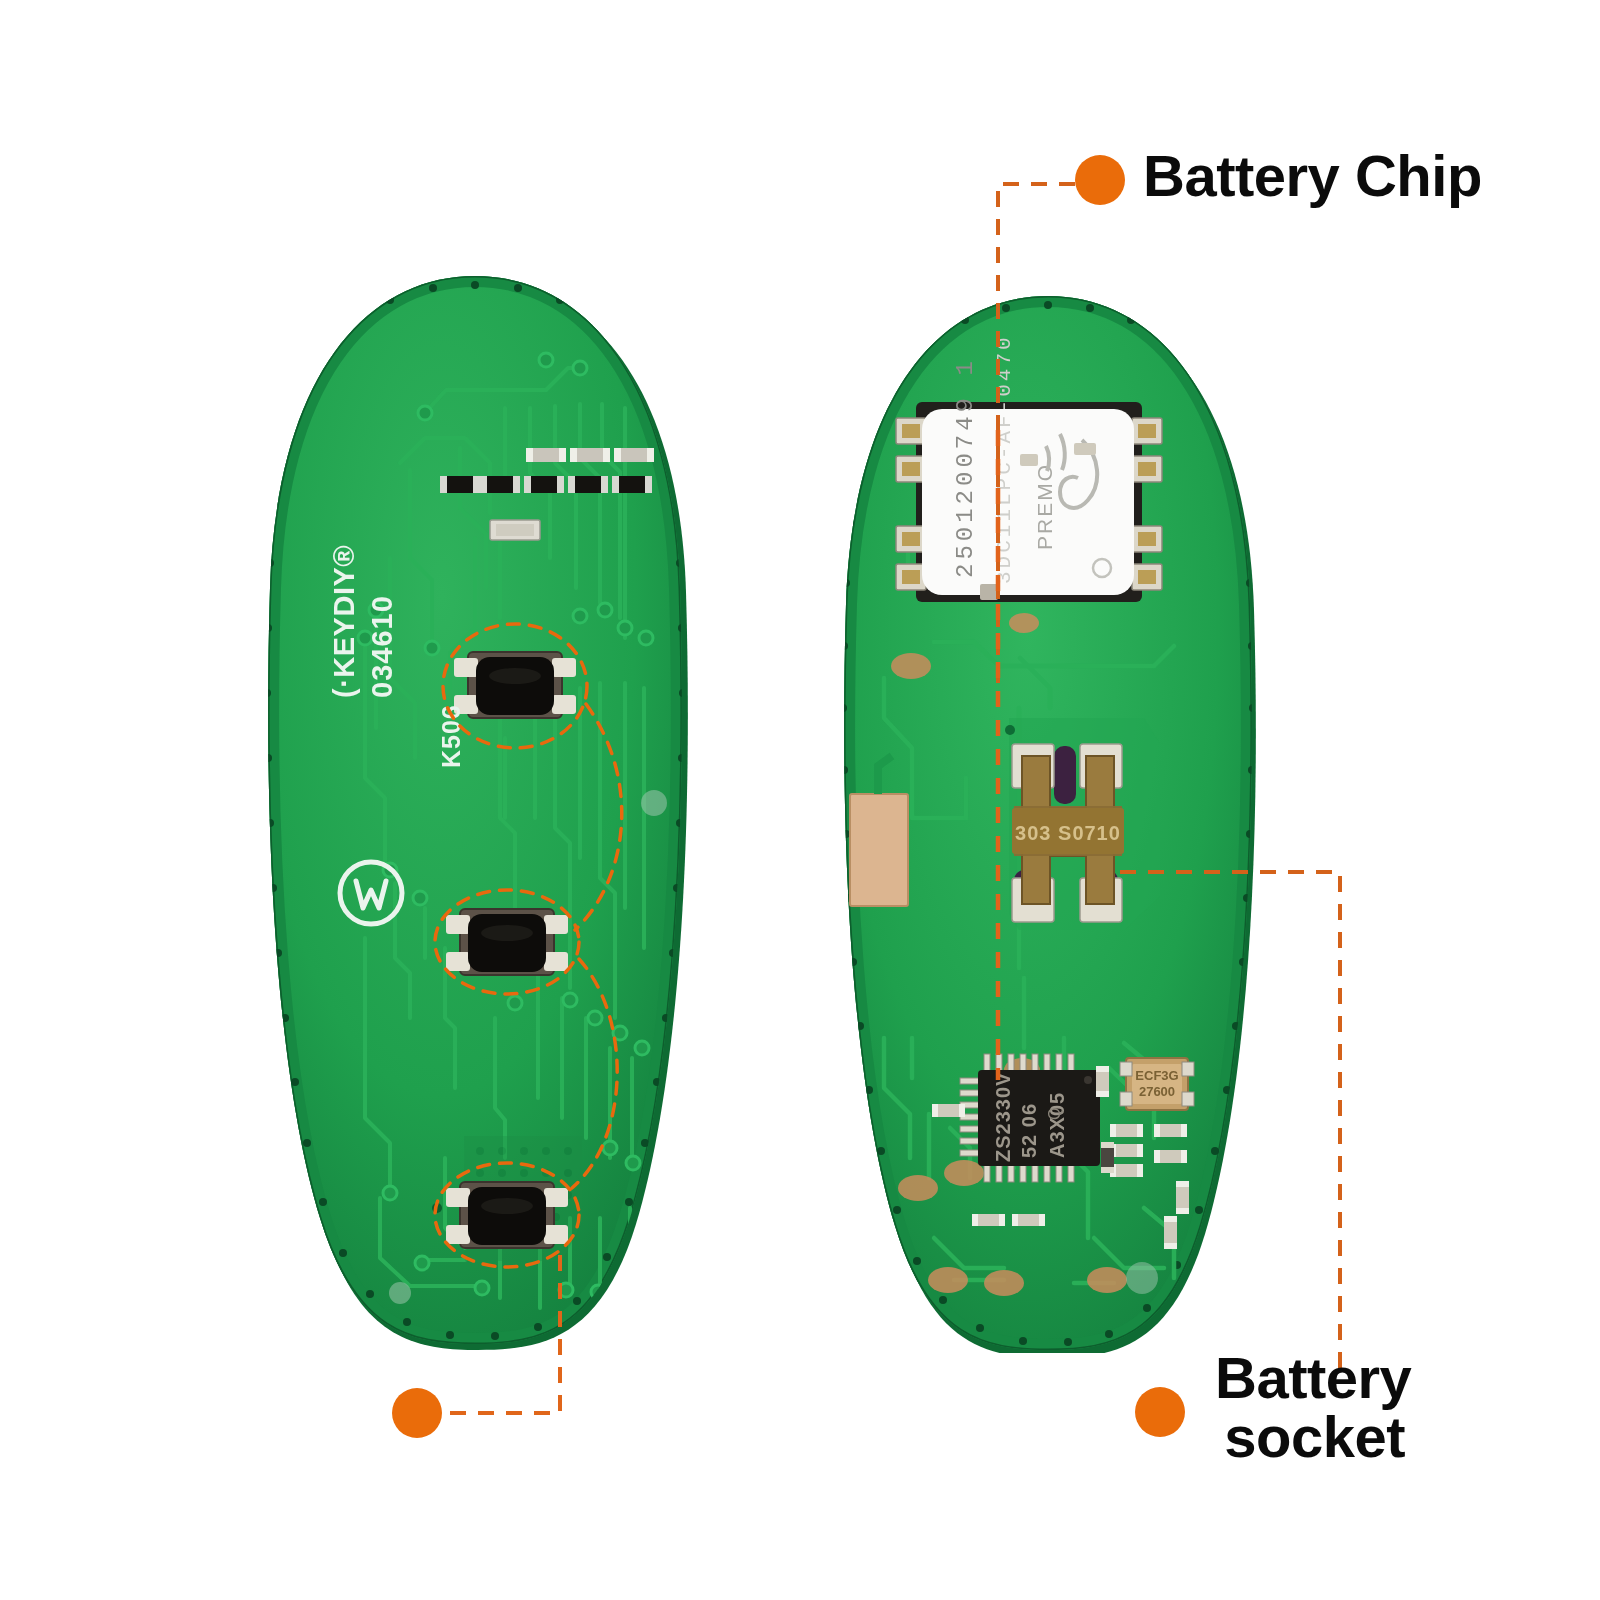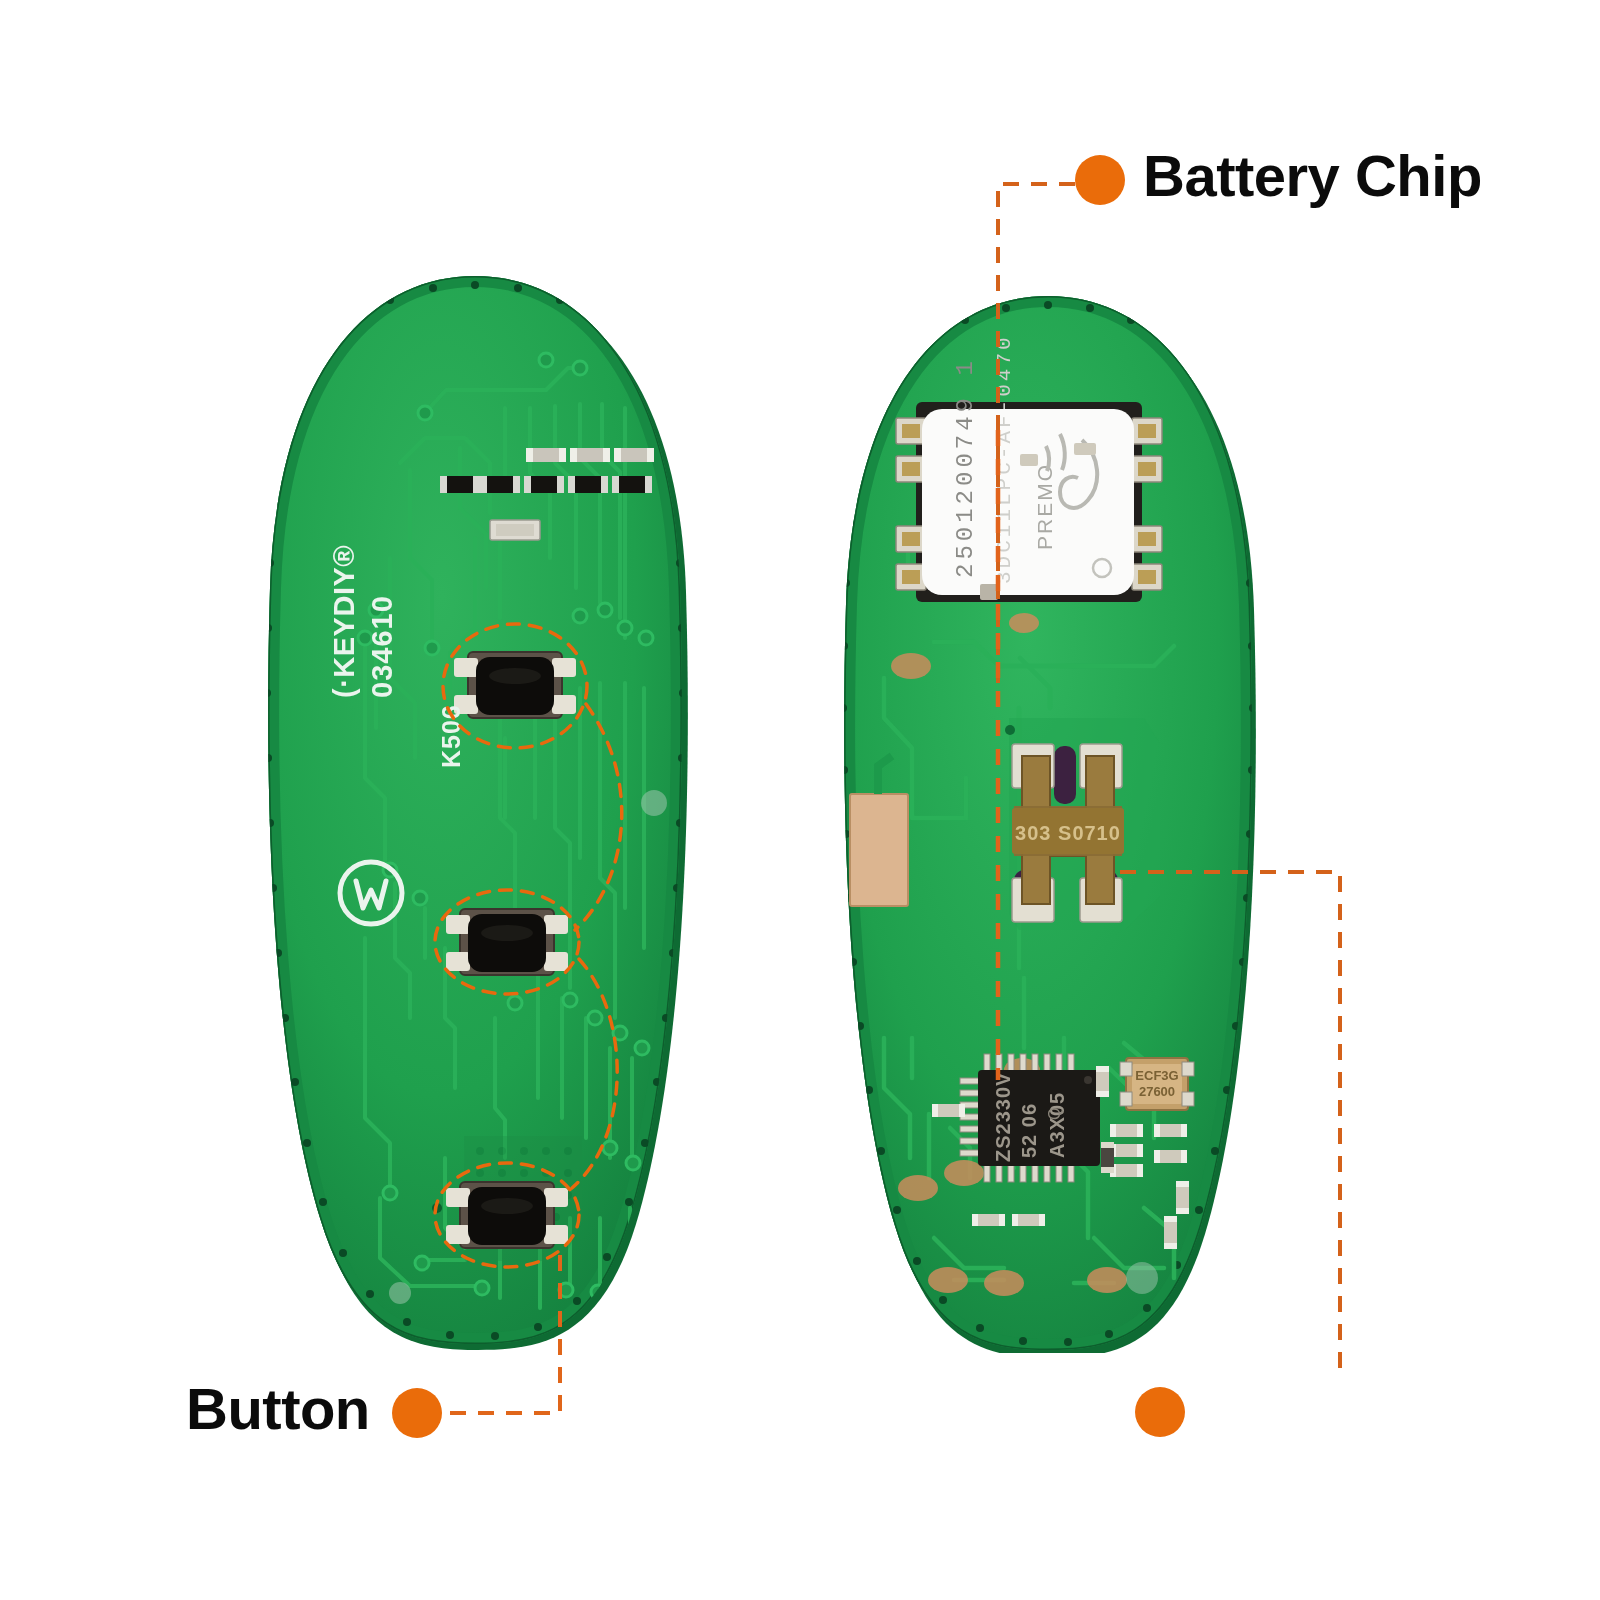--- a/index.html
+++ b/index.html
@@ -634,17 +634,18 @@
 
     <g fill="none" stroke="#e0661a" stroke-width="4" stroke-dasharray="16 12">
       <path d="M560,1255 L560,1413 L448,1413"></path>
     </g>
   </svg>
 
   <div class="dot" style="left:1075px; top:155px; width:50px; height:50px;"></div>
   <div class="callout-label" style="left:1143px; top:146px; font-size:58px;">Battery Chip</div>
 
   <div class="dot" style="left:1135px; top:1387px; width:50px; height:50px;"></div>
+  <div class="callout-label" style="left:1215px; top:1348px; font-size:58px; text-align:right; width:190px;">Battery
+socket</div>
 
   <div class="dot" style="left:392px; top:1388px; width:50px; height:50px;"></div>
-  <div class="callout-label" style="left:186px; top:1379px; font-size:58px;">Button</div>
 
 </div>
 
 </body></html>

